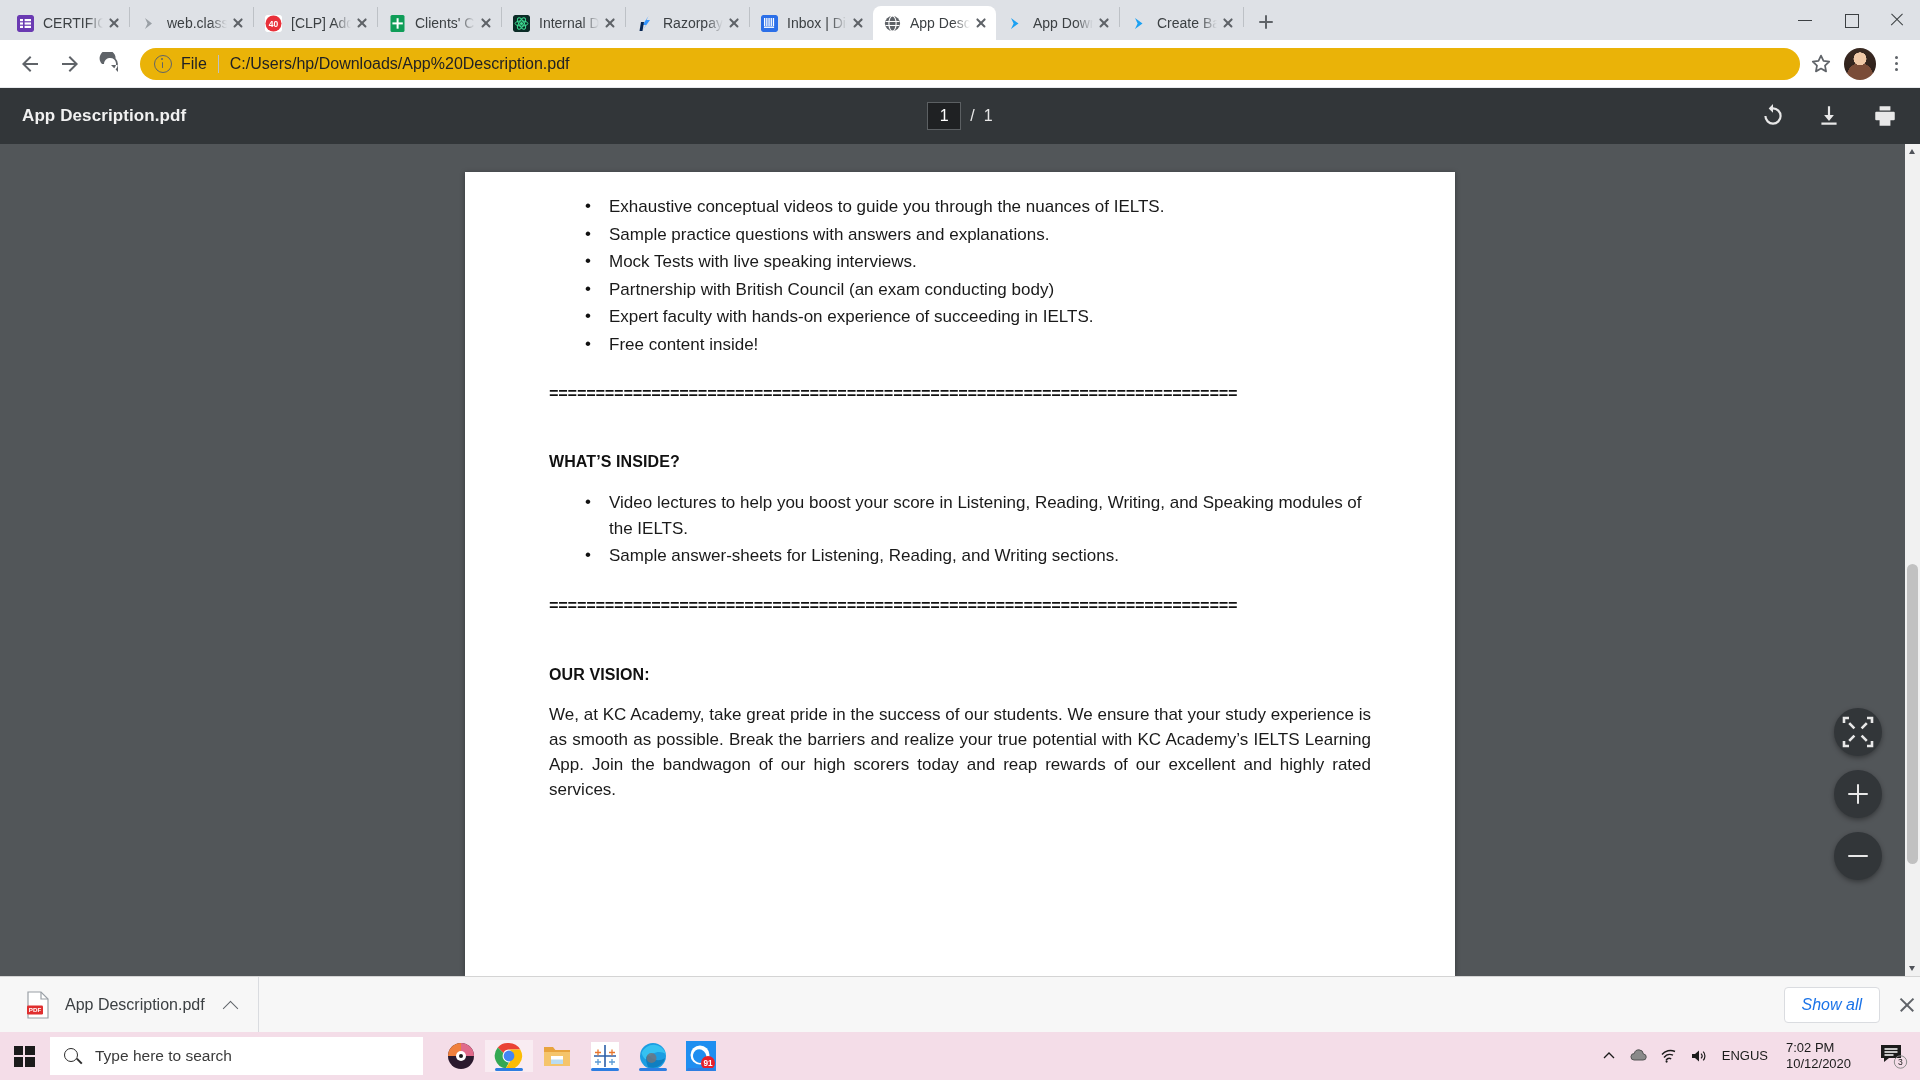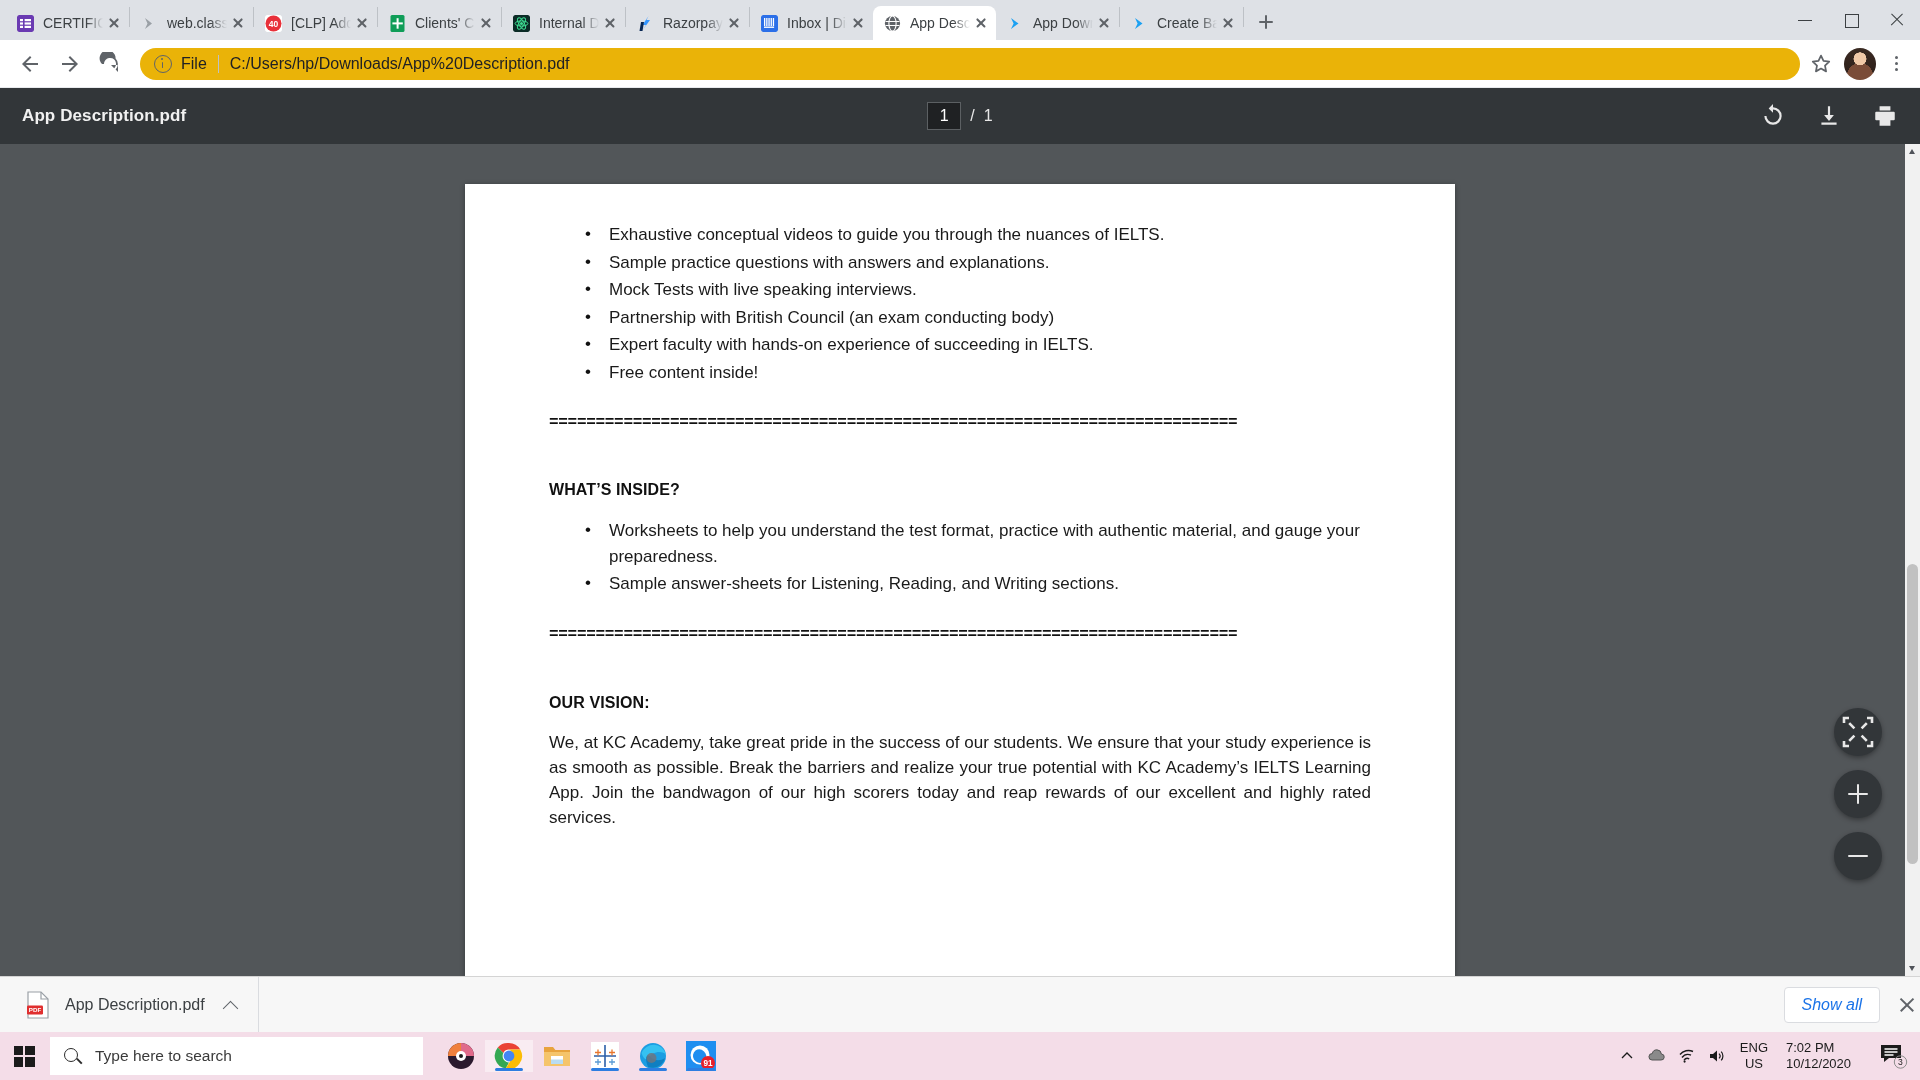--- a/index.html
+++ b/index.html
@@ -182,23 +182,23 @@
   }
   .pager .slash, .pager .total { color: #e8e8e8; font-size: 16px; }
   .pdf-actions {
     position: absolute; right: 22px; top: 0; height: 56px;
     display: flex; align-items: center; gap: 30px;
   }
   .pdf-actions .act { width: 26px; height: 26px; position: relative; }
 
   .pdf-scroll { position: relative; height: 832px; overflow: hidden; }
   .page {
-    width: 990px; margin: 40px auto 0;
+    width: 990px; margin: 28px auto 0;
     background: #fff; min-height: 804px;
-    padding: 38px 84px 0 84px;
+    padding: 22px 84px 0 84px;
     box-shadow: 0 1px 5px rgba(0,0,0,.35);
     position: relative;
   }
   .doc { font-family: "Liberation Sans", sans-serif; color: #1a1a1a; }
   .doc ul { list-style: none; }
   .doc li {
     position: relative;
     font-size: 17px; line-height: 25.5px;
     padding-left: 60px; margin-bottom: 2px;
   }
@@ -333,21 +333,21 @@
     display: flex; align-items: center; gap: 0;
     padding-right: 4px;
   }
   .tray .ti { width: 30px; height: 48px; display:flex; align-items:center; justify-content:center; position: relative; }
   .clock {
     display: flex; flex-direction: column; align-items: flex-start;
     font-size: 13px; color: #1b1b1b; line-height: 16px;
     padding: 0 10px; min-width: 96px;
   }
   .lang {
-    display: flex; flex-direction: column; align-items: center;
+    display: flex; flex-direction: row; align-items: center;
     font-size: 13px; color: #1b1b1b; line-height: 16px; padding: 0 8px;
   }
   .notif { width: 44px; height: 48px; display:flex; align-items:center; justify-content:center; position: relative; }
 </style>
 </head>
 <body>
 
 <div class="browser">
 
   <div class="tabstrip">
@@ -574,21 +574,21 @@
             <li>Partnership with British Council (an exam conducting body)</li>
             <li>Expert faculty with hands-on experience of succeeding in IELTS.</li>
             <li>Free content inside!</li>
           </ul>
 
           <div class="eqline" style="margin-top:29px;">==========================================================================</div>
 
           <div class="sect-head" style="margin-top:49px;">WHAT’S INSIDE?</div>
 
           <ul style="margin-top:19px;">
-            <li>Worksheets to help you understand the test format, practice with authentic material, and gauge your preparedness.</li>
+            <li>Video lectures to help you boost your score in Listening, Reading, Writing, and Speaking modules of the IELTS.</li>
             <li>Sample answer-sheets for Listening, Reading, and Writing sections.</li>
           </ul>
 
           <div class="eqline" style="margin-top:29px;">==========================================================================</div>
 
           <div class="sect-head" style="margin-top:50px;">OUR VISION:</div>
 
           <div class="para" style="margin-top:18px;">We, at KC Academy, take great pride in the success of our students. We ensure that your study experience is as smooth as possible. Break the barriers and realize your true potential with KC Academy’s IELTS Learning App. Join the bandwagon of our high scorers today and reap rewards of our excellent and highly rated services.</div>
 
         </div>

